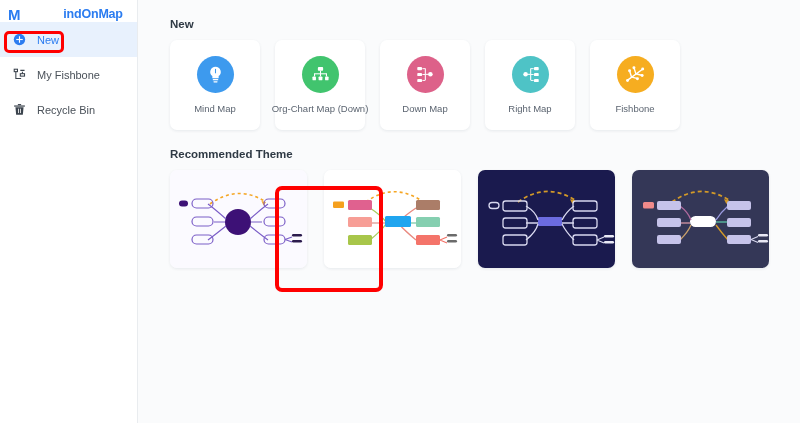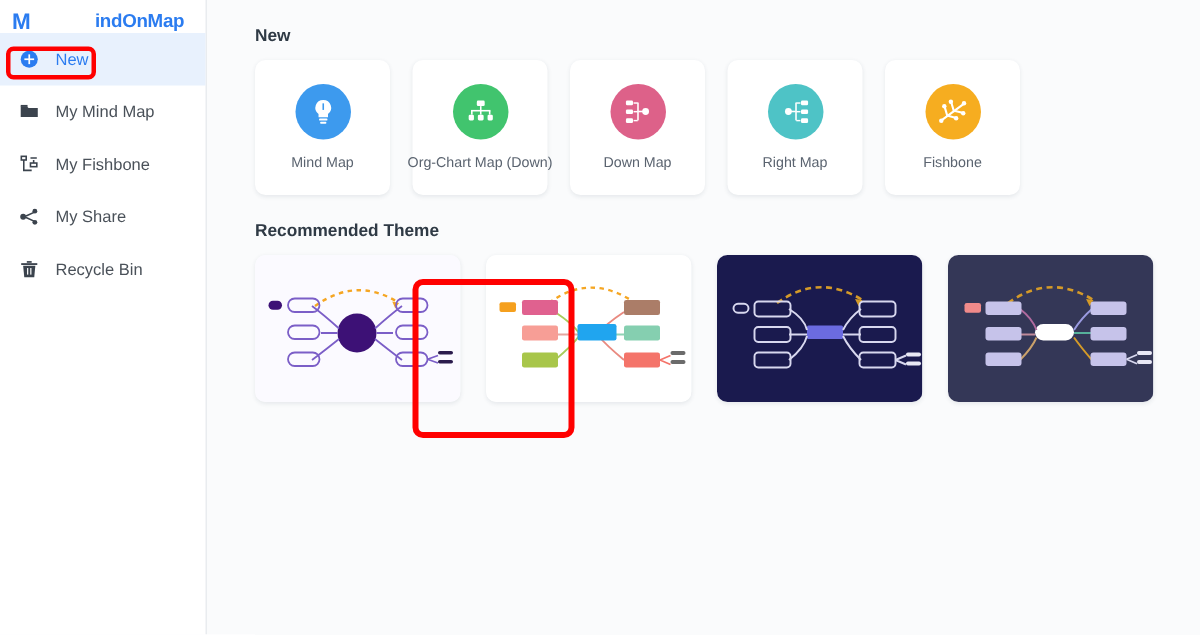--- a/index.html
+++ b/index.html
@@ -131,52 +131,32 @@
       <span class="ico">
         <svg width="13" height="13" viewBox="0 0 16 16">
             <circle cx="8" cy="8" r="7" fill="#2b7cf0"></circle>
             <rect x="7.3" y="4" width="1.4" height="8" fill="#fff"></rect>
             <rect x="4" y="7.3" width="8" height="1.4" fill="#fff"></rect>
           </svg>
       </span>
       <span>New</span>
     </div>
 
-    <div class="nav-item">
-      <span class="ico">
-        <svg width="13" height="13" viewBox="0 0 16 16">
-            <path d="M1 3.6h5.2l1.2 1.4H15v7.4H1z" fill="#3b434d"></path>
-            <rect x="1" y="2.4" width="5.6" height="1.6" fill="#3b434d"></rect>
-          </svg>
-      </span>
-      <span>My Mind Map</span>
-    </div>
 
     <div class="nav-item">
       <span class="ico">
         <svg width="13" height="13" viewBox="0 0 16 16" stroke="#3b434d" stroke-width="1.3" fill="none">
           <rect x="1.5" y="1.5" width="4" height="3"></rect>
             <rect x="9" y="7" width="5.2" height="3"></rect>
           <path d="M3.5 4.5V13h6.5M11.6 4.5V7M9 2.9h5.2"></path>
         </svg>
       </span>
       <span>My Fishbone</span>
     </div>
 
-    <div class="nav-item">
-      <span class="ico">
-        <svg width="13" height="13" viewBox="0 0 16 16" fill="#3b434d">
-          <circle cx="3" cy="8" r="2.4"></circle>
-            <circle cx="12.6" cy="3.4" r="2"></circle>
-            <circle cx="12.6" cy="12.6" r="2"></circle>
-          <path d="M4.6 7l7-3.2.6 1.2-7 3.2zM4.6 9l7 3.2.6-1.2-7-3.2z"></path>
-        </svg>
-      </span>
-      <span>My Share</span>
-    </div>
 
     <div class="nav-item">
       <span class="ico">
         <svg width="13" height="13" viewBox="0 0 16 16" fill="#3b434d">
           <rect x="1.4" y="3" width="13.2" height="1.5"></rect>
             <rect x="6" y="1.3" width="4" height="1.4"></rect>
           <path d="M3 5.2h10l-.9 9.3H3.9z"></path>
             <rect x="6.2" y="7" width="1" height="5.4" fill="#fff"></rect>
             <rect x="8.8" y="7" width="1" height="5.4" fill="#fff"></rect>
         </svg>

